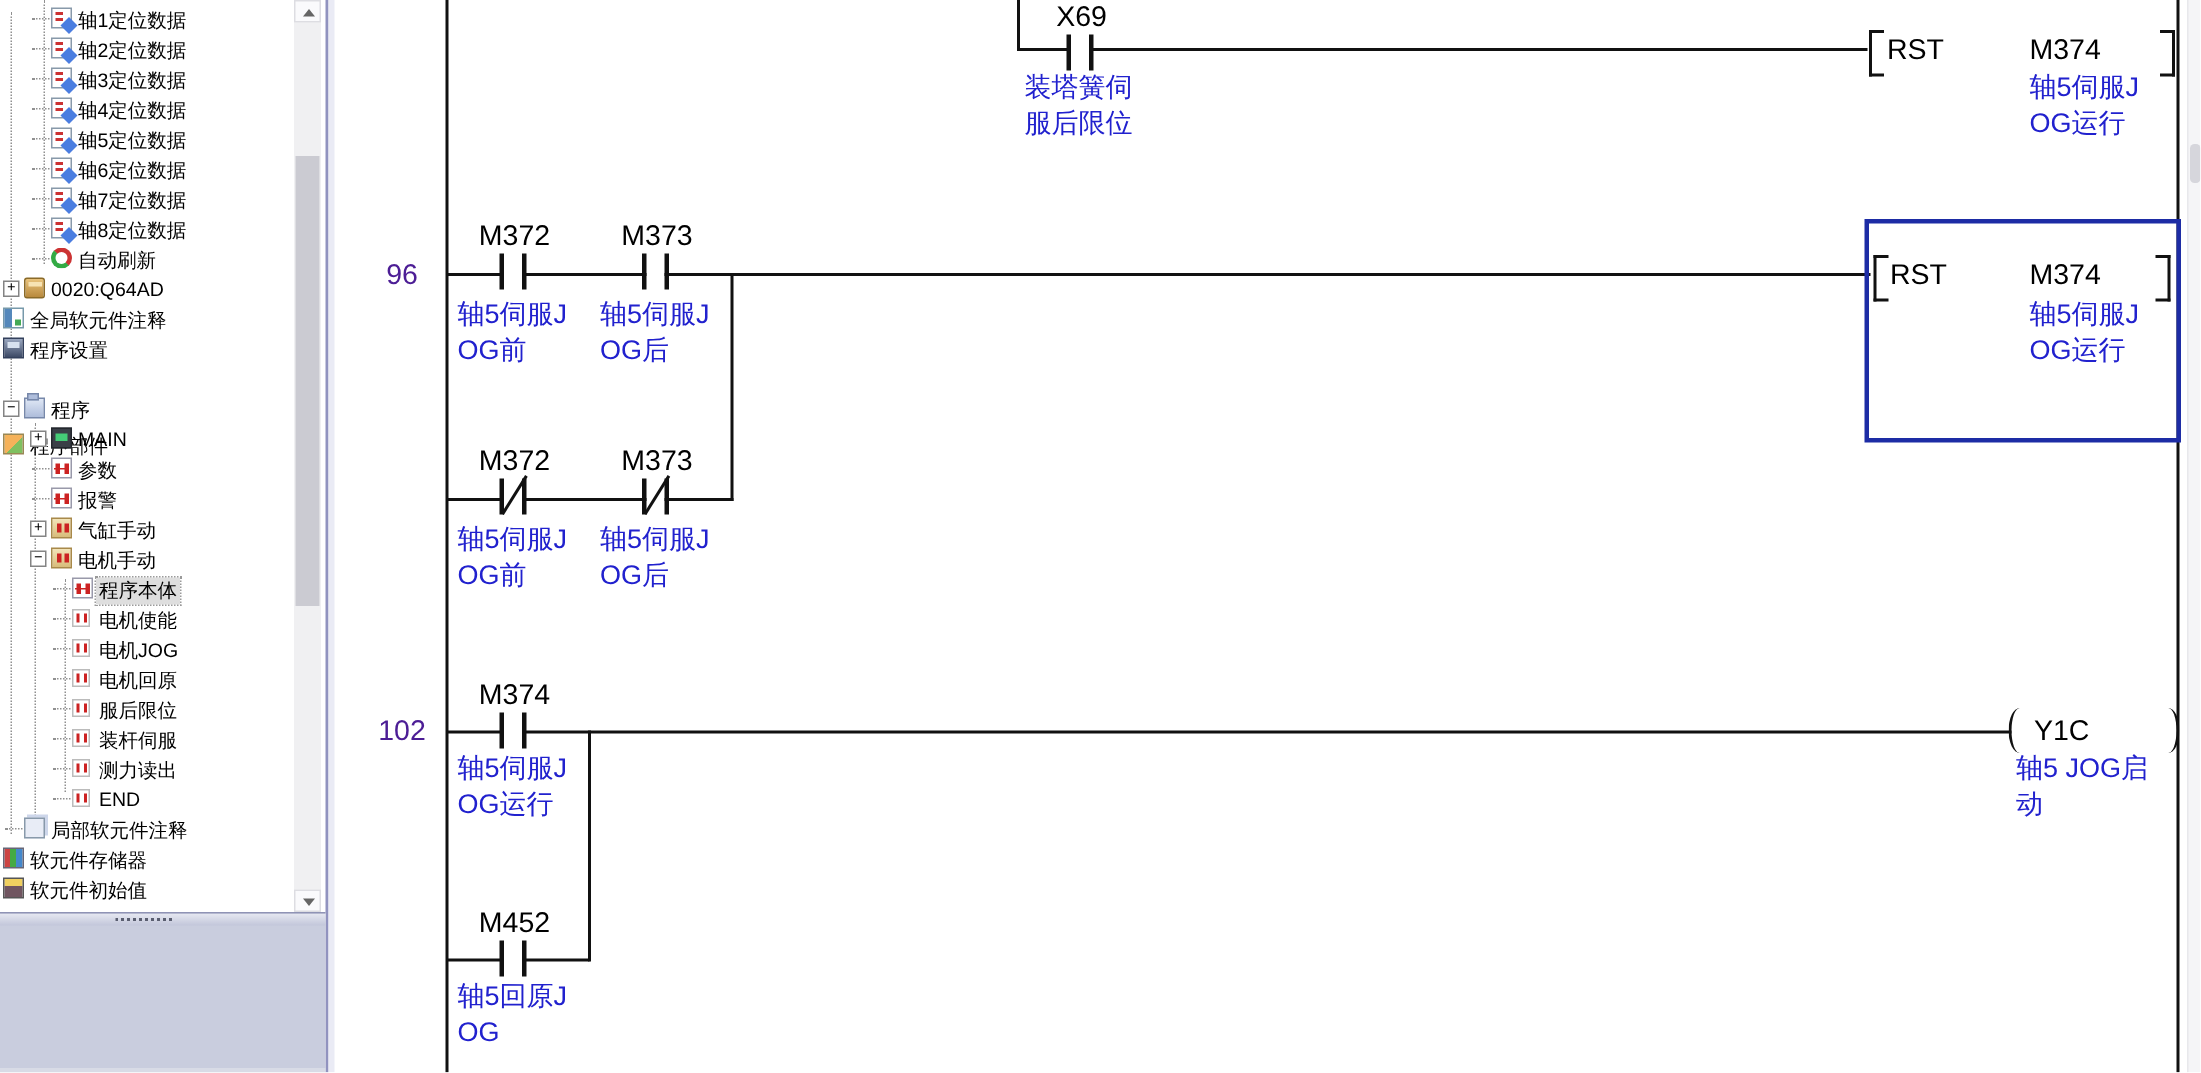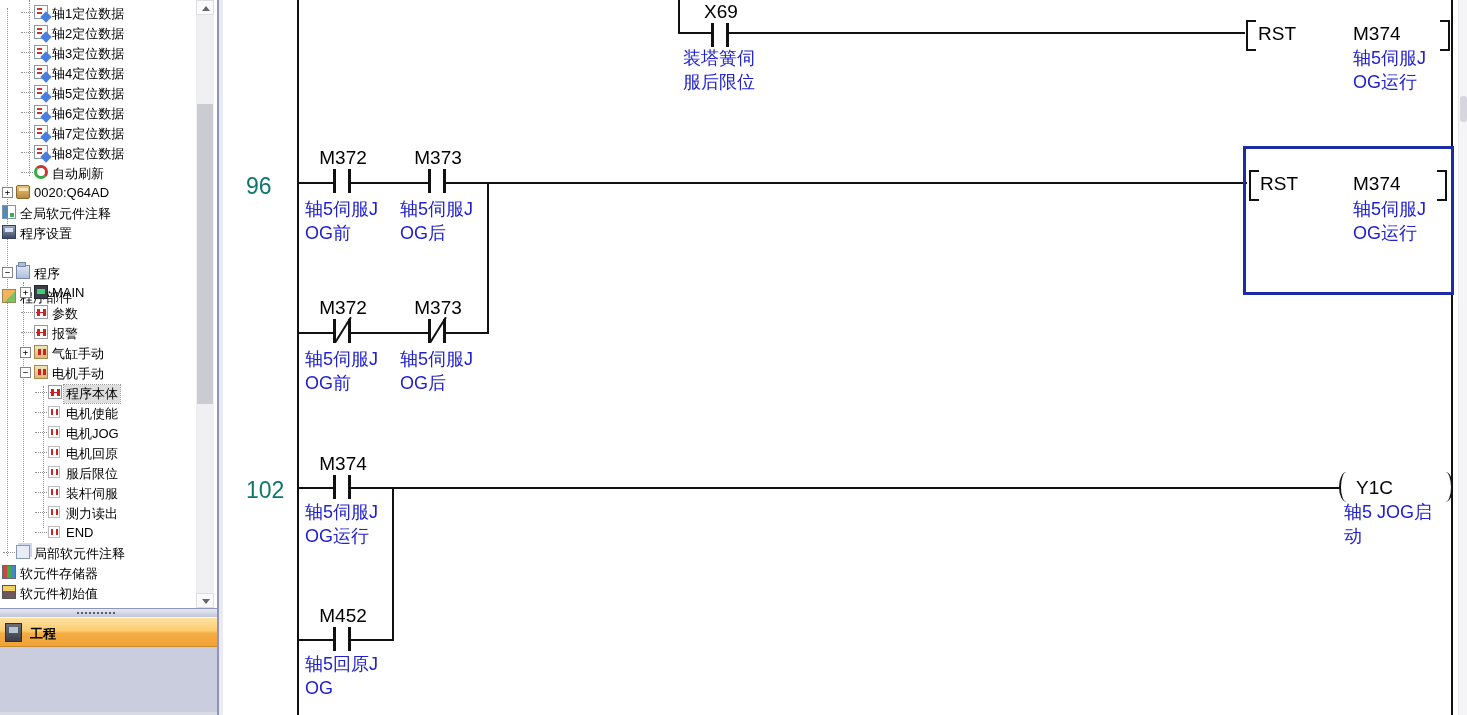--- a/index.html
+++ b/index.html
@@ -2,21 +2,21 @@
 <html><head>
 <meta charset="utf-8">
 <style>
   html,body{margin:0;padding:0;background:#fff;}
   .stage{position:relative;width:1467px;height:715px;overflow:hidden;background:#fff;
          font-family:"Liberation Sans","DejaVu Sans",sans-serif;}
   
   .hwire,.vwire{position:absolute;background:#111;}
   .hwire{height:2px;} .vwire{width:2px;}
   .rail{position:absolute;width:2px;background:#111;top:0;height:715px;}
-  .rnum{position:absolute;width:44px;text-align:left;font-size:23px;color:#0f766e;}
+  .rnum{position:absolute;width:44px;text-align:center;font-size:19px;color:#4c1d95;}
   .contact{position:absolute;width:80px;height:48px;}
   .contact .dev{position:absolute;left:0;top:0;width:80px;text-align:center;font-size:19px;color:#000;white-space:nowrap;}
   .contact .bar1,.contact .bar2{position:absolute;top:22px;width:3px;height:24px;background:#111;}
   .contact .bar1{left:30px;} .contact .bar2{left:45px;}
   .contact .gap{position:absolute;left:33px;width:12px;height:4px;background:#fff;}
   .contact .slash{position:absolute;left:25px;top:32px;width:30px;height:2px;background:#111;transform:rotate(-58deg);}
   .cmt{position:absolute;font-size:18px;line-height:24px;color:#2121CE;white-space:pre;}
   .opword{position:absolute;font-size:19px;color:#000;white-space:nowrap;}
   .lbr,.rbr{position:absolute;width:8px;height:27px;}
   .lbr{border-left:2px solid #111;border-top:2px solid #111;border-bottom:2px solid #111;}
@@ -353,22 +353,18 @@
       <div class="thumb"></div>
       <div class="sbtn" style="top:593px">
           <span class="arrow-down"></span>
         </div>
     </div>
 
     <div class="navsec">
       <div class="grip">
           <div class="dots"></div>
         </div>
-      <div class="navbtn active" style="top:9px">
-        <span class="bicon project-icon"></span>
-        <span class="blabel">工程</span>
-      </div>
       <div class="bottom-sliver"></div>
     </div>
   </div>
   <div class="splitter"></div>
 
 </div>
 
 </body></html>

